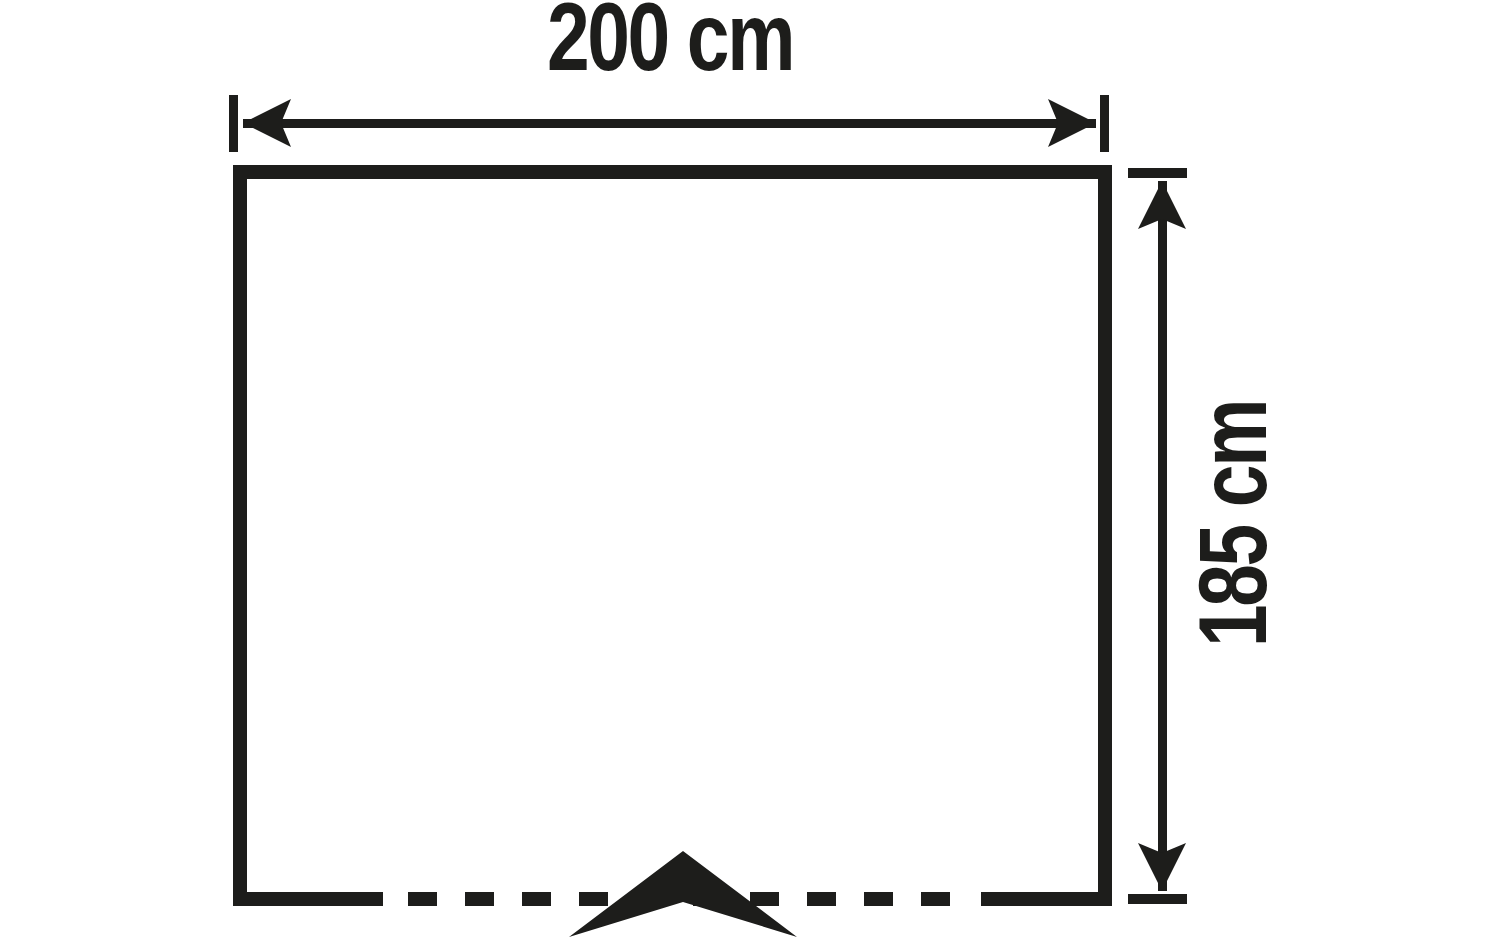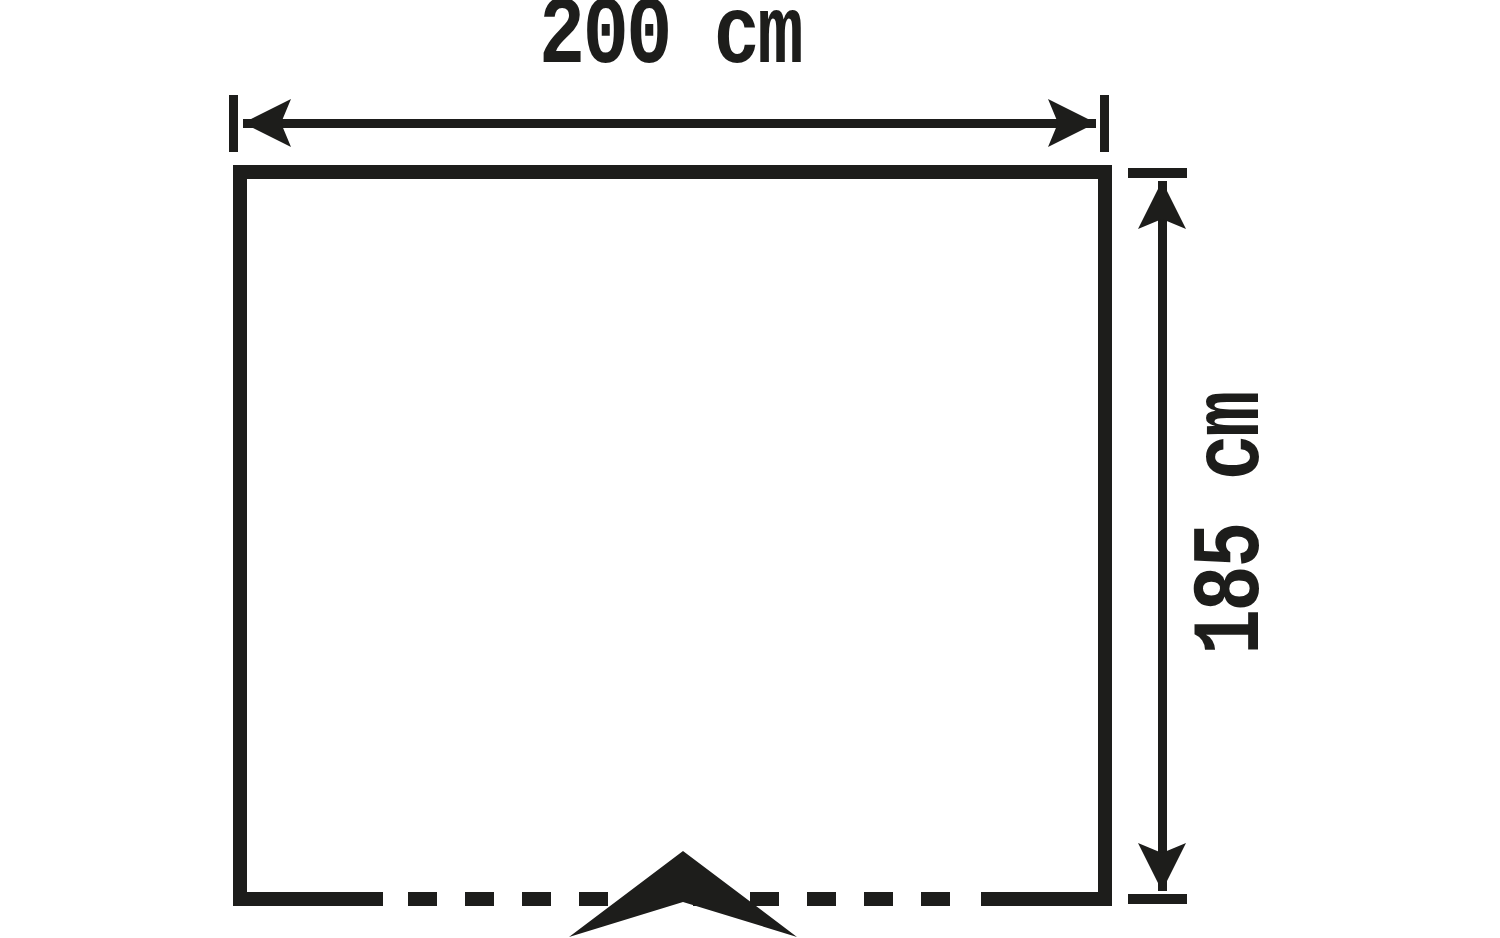--- a/index.html
+++ b/index.html
@@ -11,21 +11,20 @@
     width: 1500px; height: 938px;
     background: var(--background);
     overflow: hidden;
     font-family: "Liberation Sans", sans-serif;
   }
   .canvas {
     position: relative;
     width: 1500px; height: 938px;
     background: var(--background);
     overflow: hidden;
-    font-family: Liberation Mono, monospace;
   }
   .canvas svg { position: absolute; left: 0; top: 0; }
   .dim-label {
     position: absolute;
     color: var(--ink);
     font-weight: bold;
     font-size: 96px;
     letter-spacing: -3px;
     white-space: nowrap;
     text-align: center;

